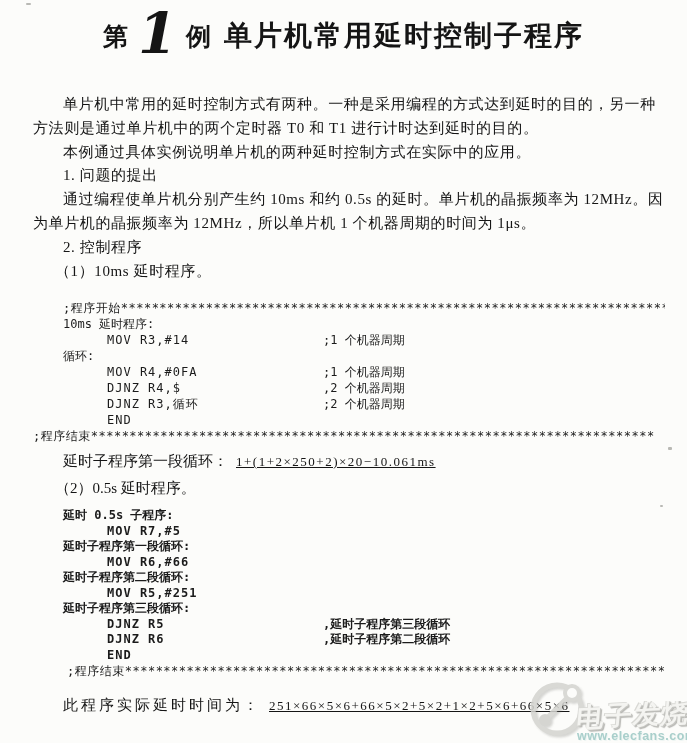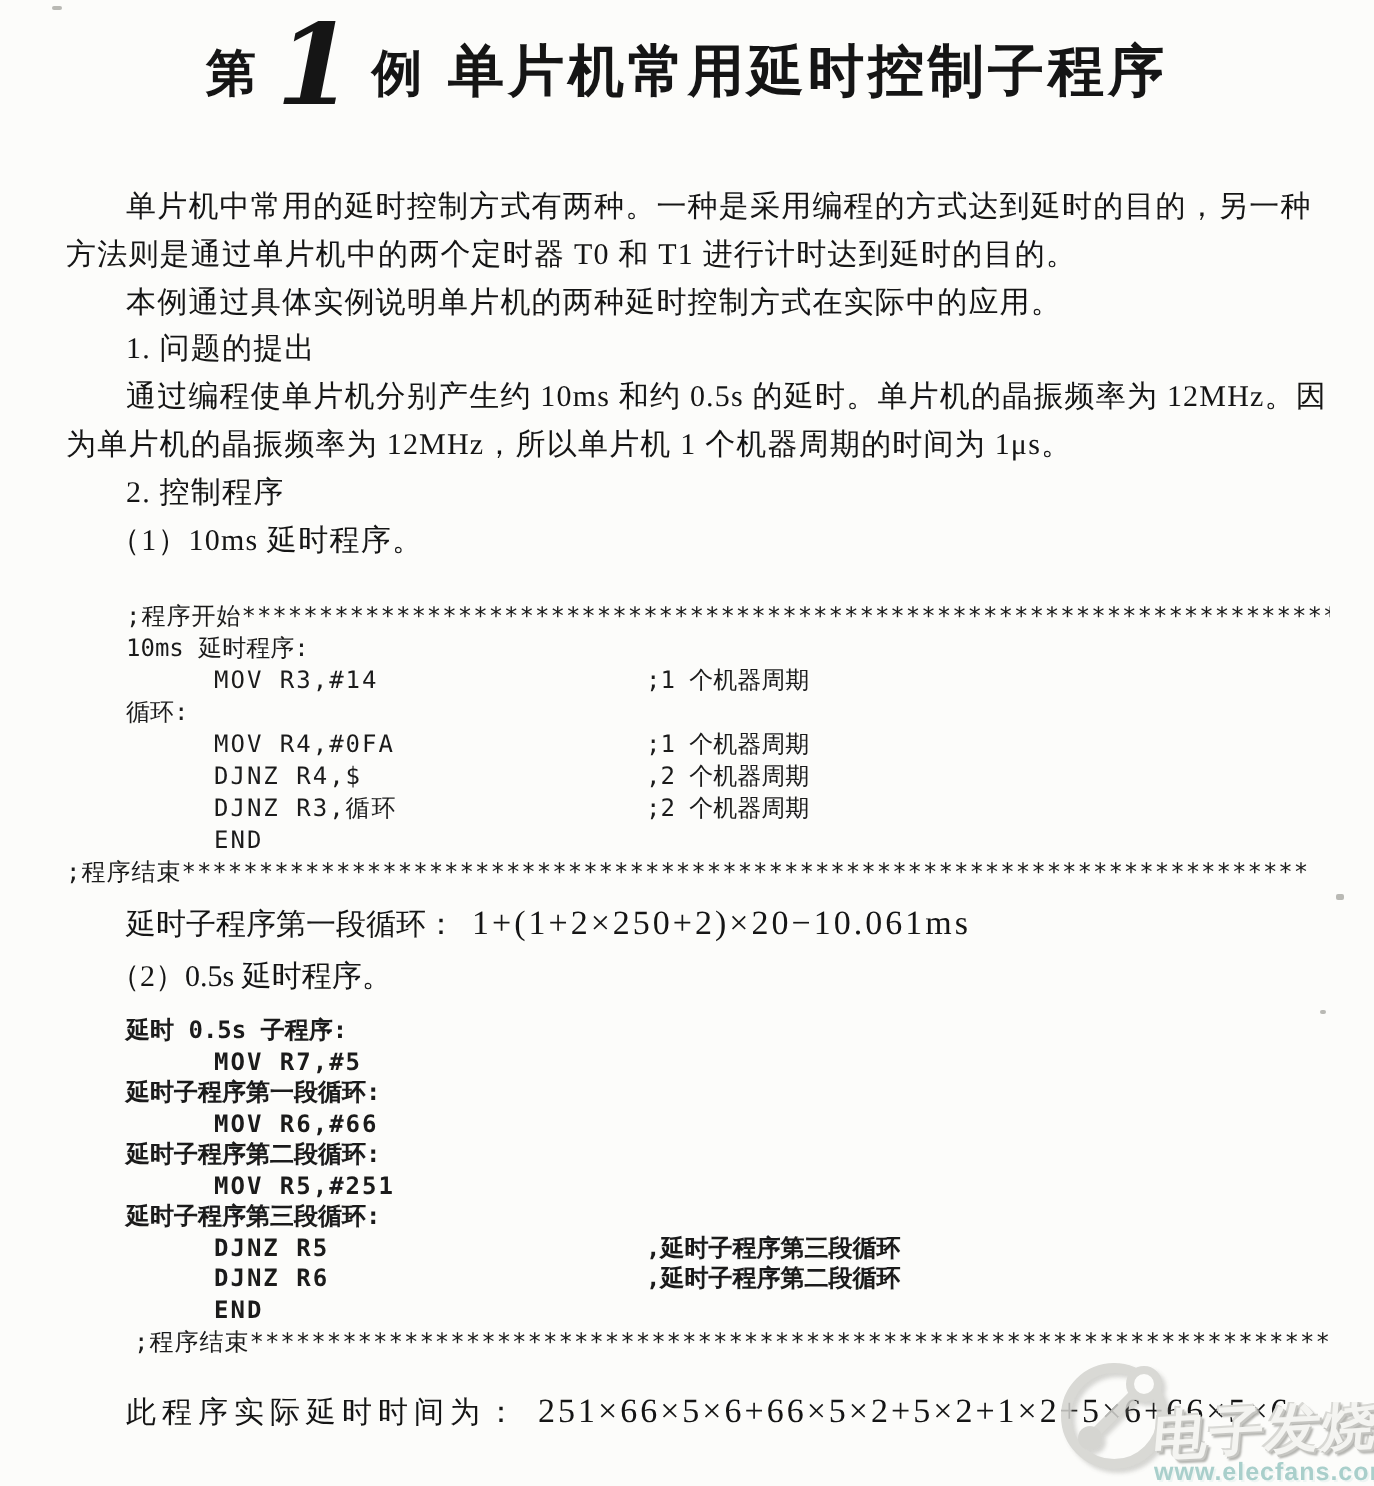--- a/index.html
+++ b/index.html
@@ -45,21 +45,21 @@
     font-size:12px;color:#1b1b1b;
   }
   .starline{white-space:nowrap;overflow:hidden;height:16px;line-height:16px;letter-spacing:0.5px;}
   .crow{position:relative;height:16px;line-height:16px;white-space:nowrap;}
   .rows2 .crow{height:15.5px;line-height:15.5px;font-weight:bold;}
   .clabel{position:absolute;left:30px;}
   .ccode{position:absolute;left:74px;letter-spacing:1px;}
   .ccomment{position:absolute;left:269px;margin-left:21px;}
   
   .calc{position:absolute;left:33px;width:640px;font-size:15px;white-space:nowrap;}
-  .calc .formula{letter-spacing:1.5px;padding-left:8px;font-size:17px;}
+  .calc .formula{letter-spacing:1.5px;padding-left:8px;font-size:13px;text-decoration:underline;}
   .ls-wide{letter-spacing:3px;}
   
   .watermark{
     position:absolute;right:-8px;bottom:0;width:168px;height:66px;
     display:flex;align-items:flex-end;pointer-events:none;
   }
   .wm-logo{flex:0 0 auto;opacity:0.85;filter:drop-shadow(2px 2px 1px rgba(120,120,115,0.35));}
   .wm-text{margin-left:-14px;overflow:hidden;}
   .wm-brand{
     font-family:"Liberation Sans","DejaVu Sans",sans-serif;

